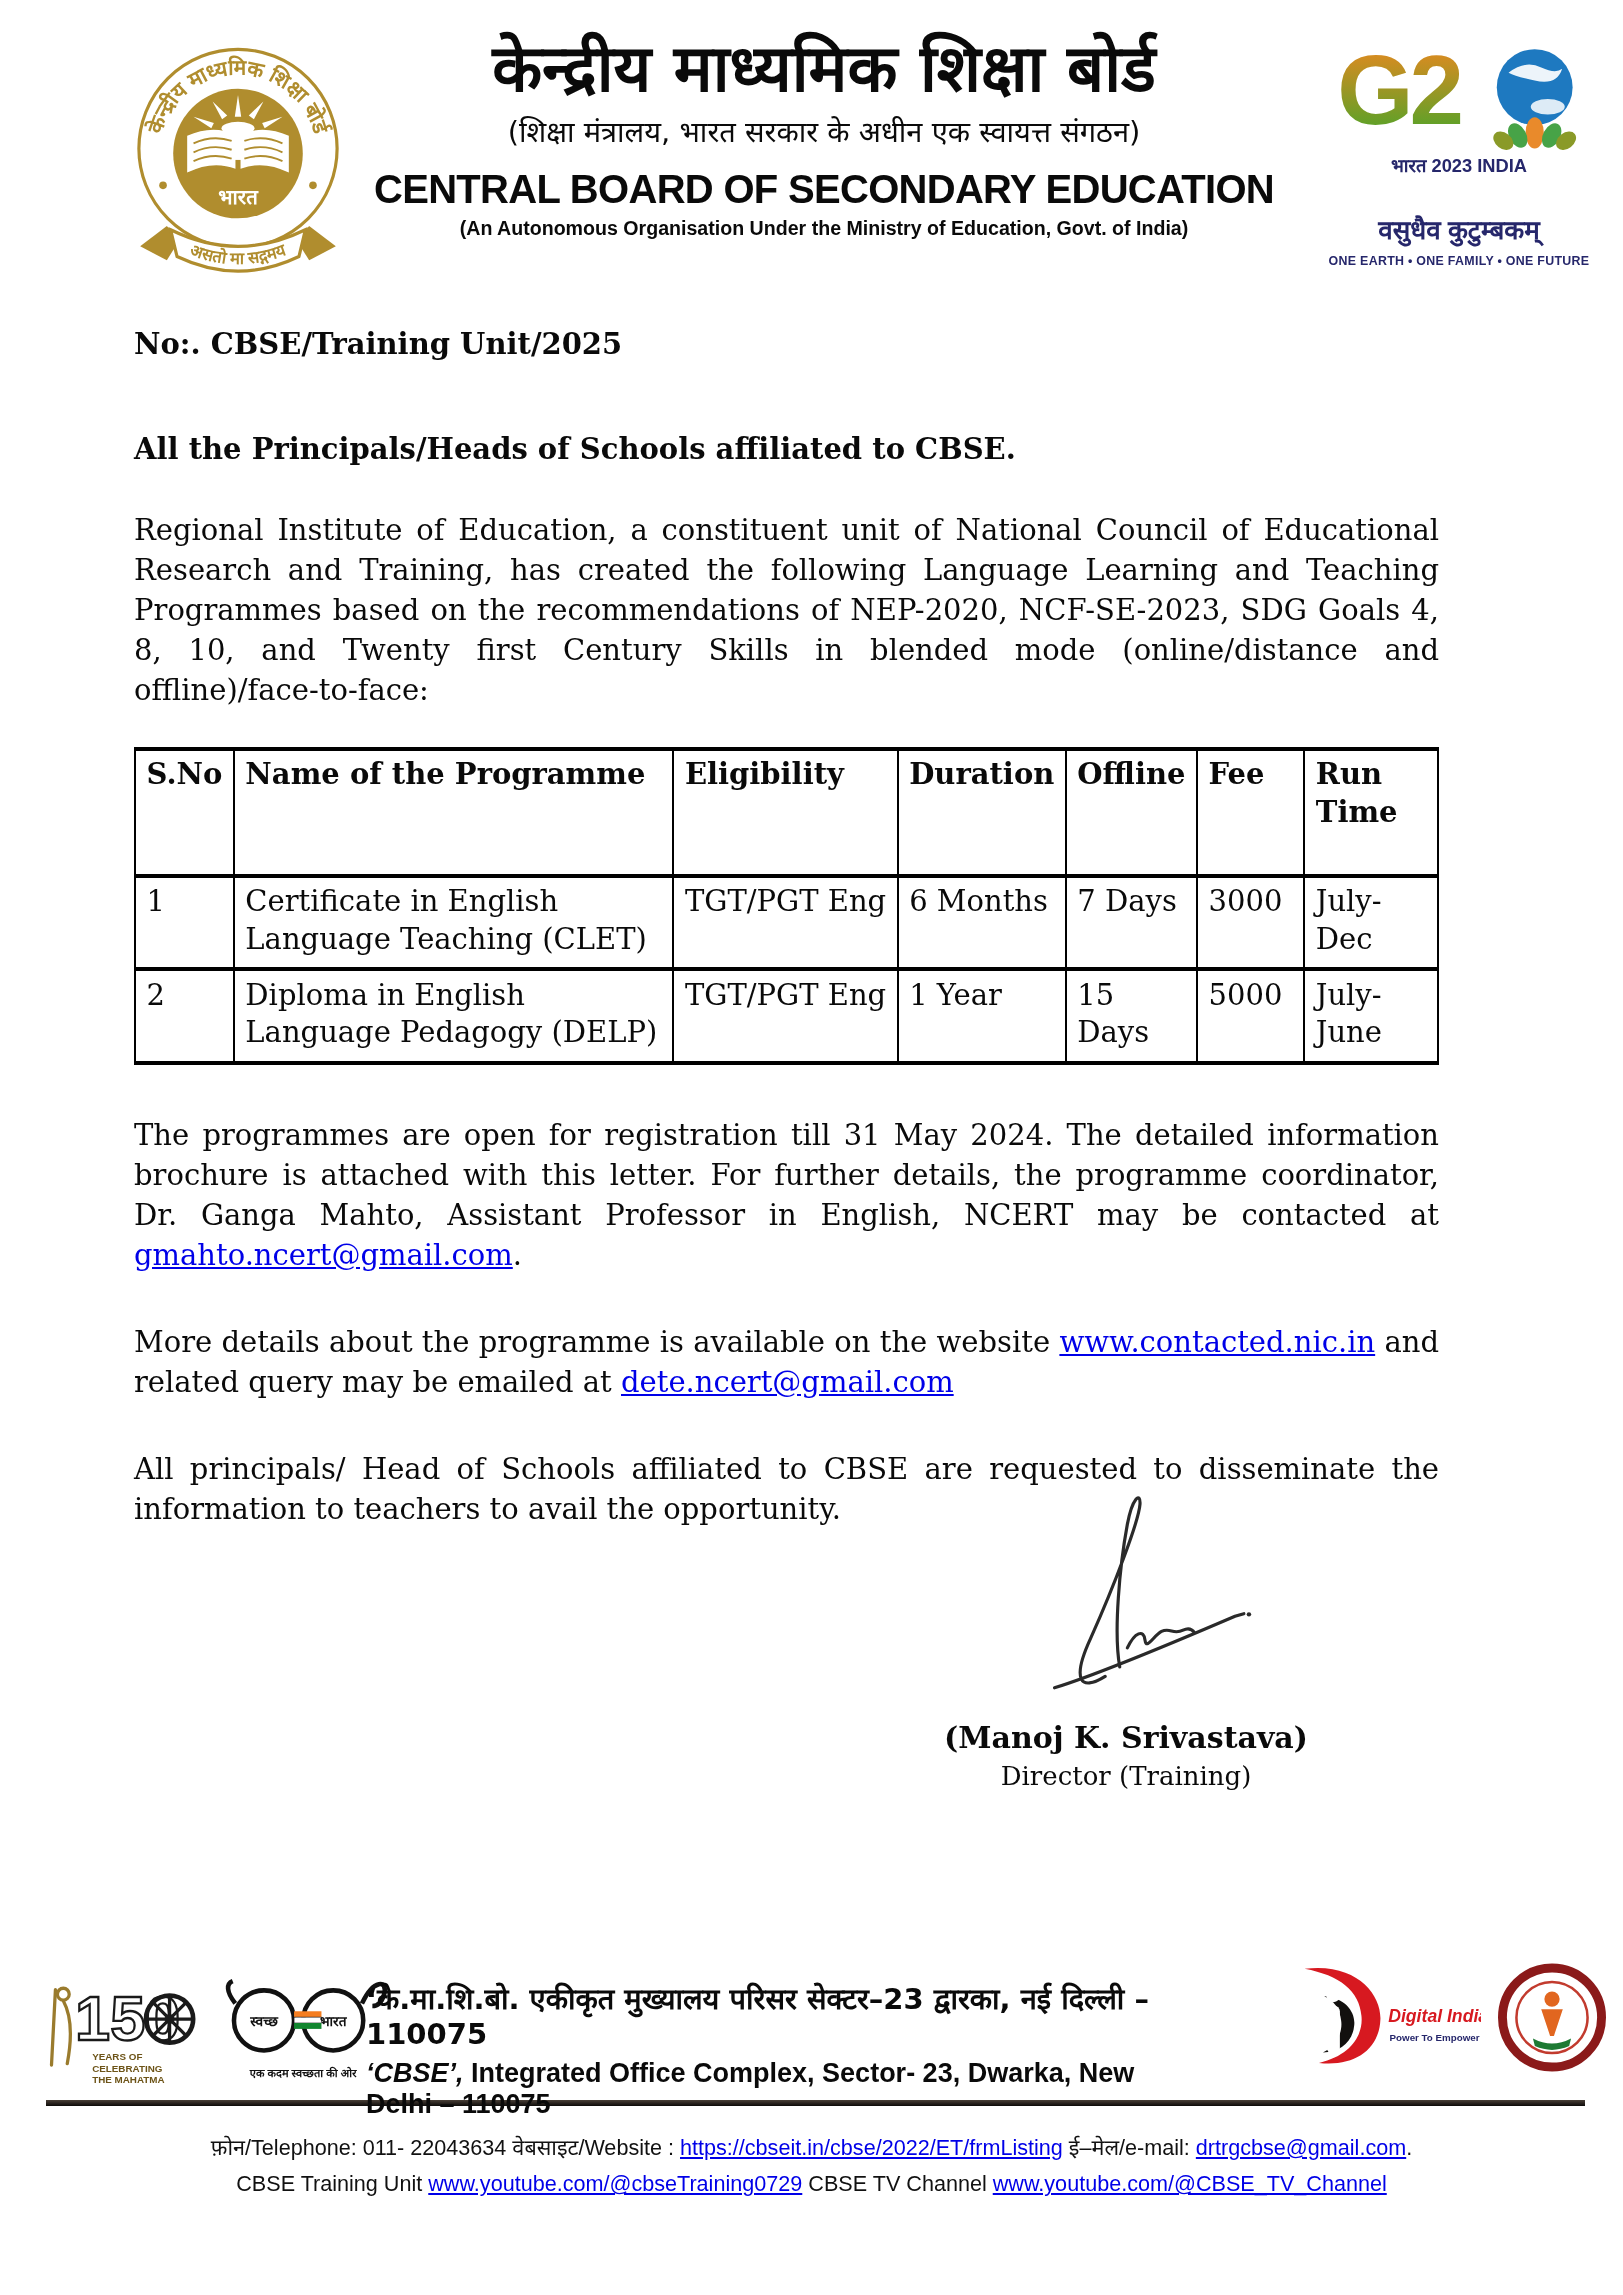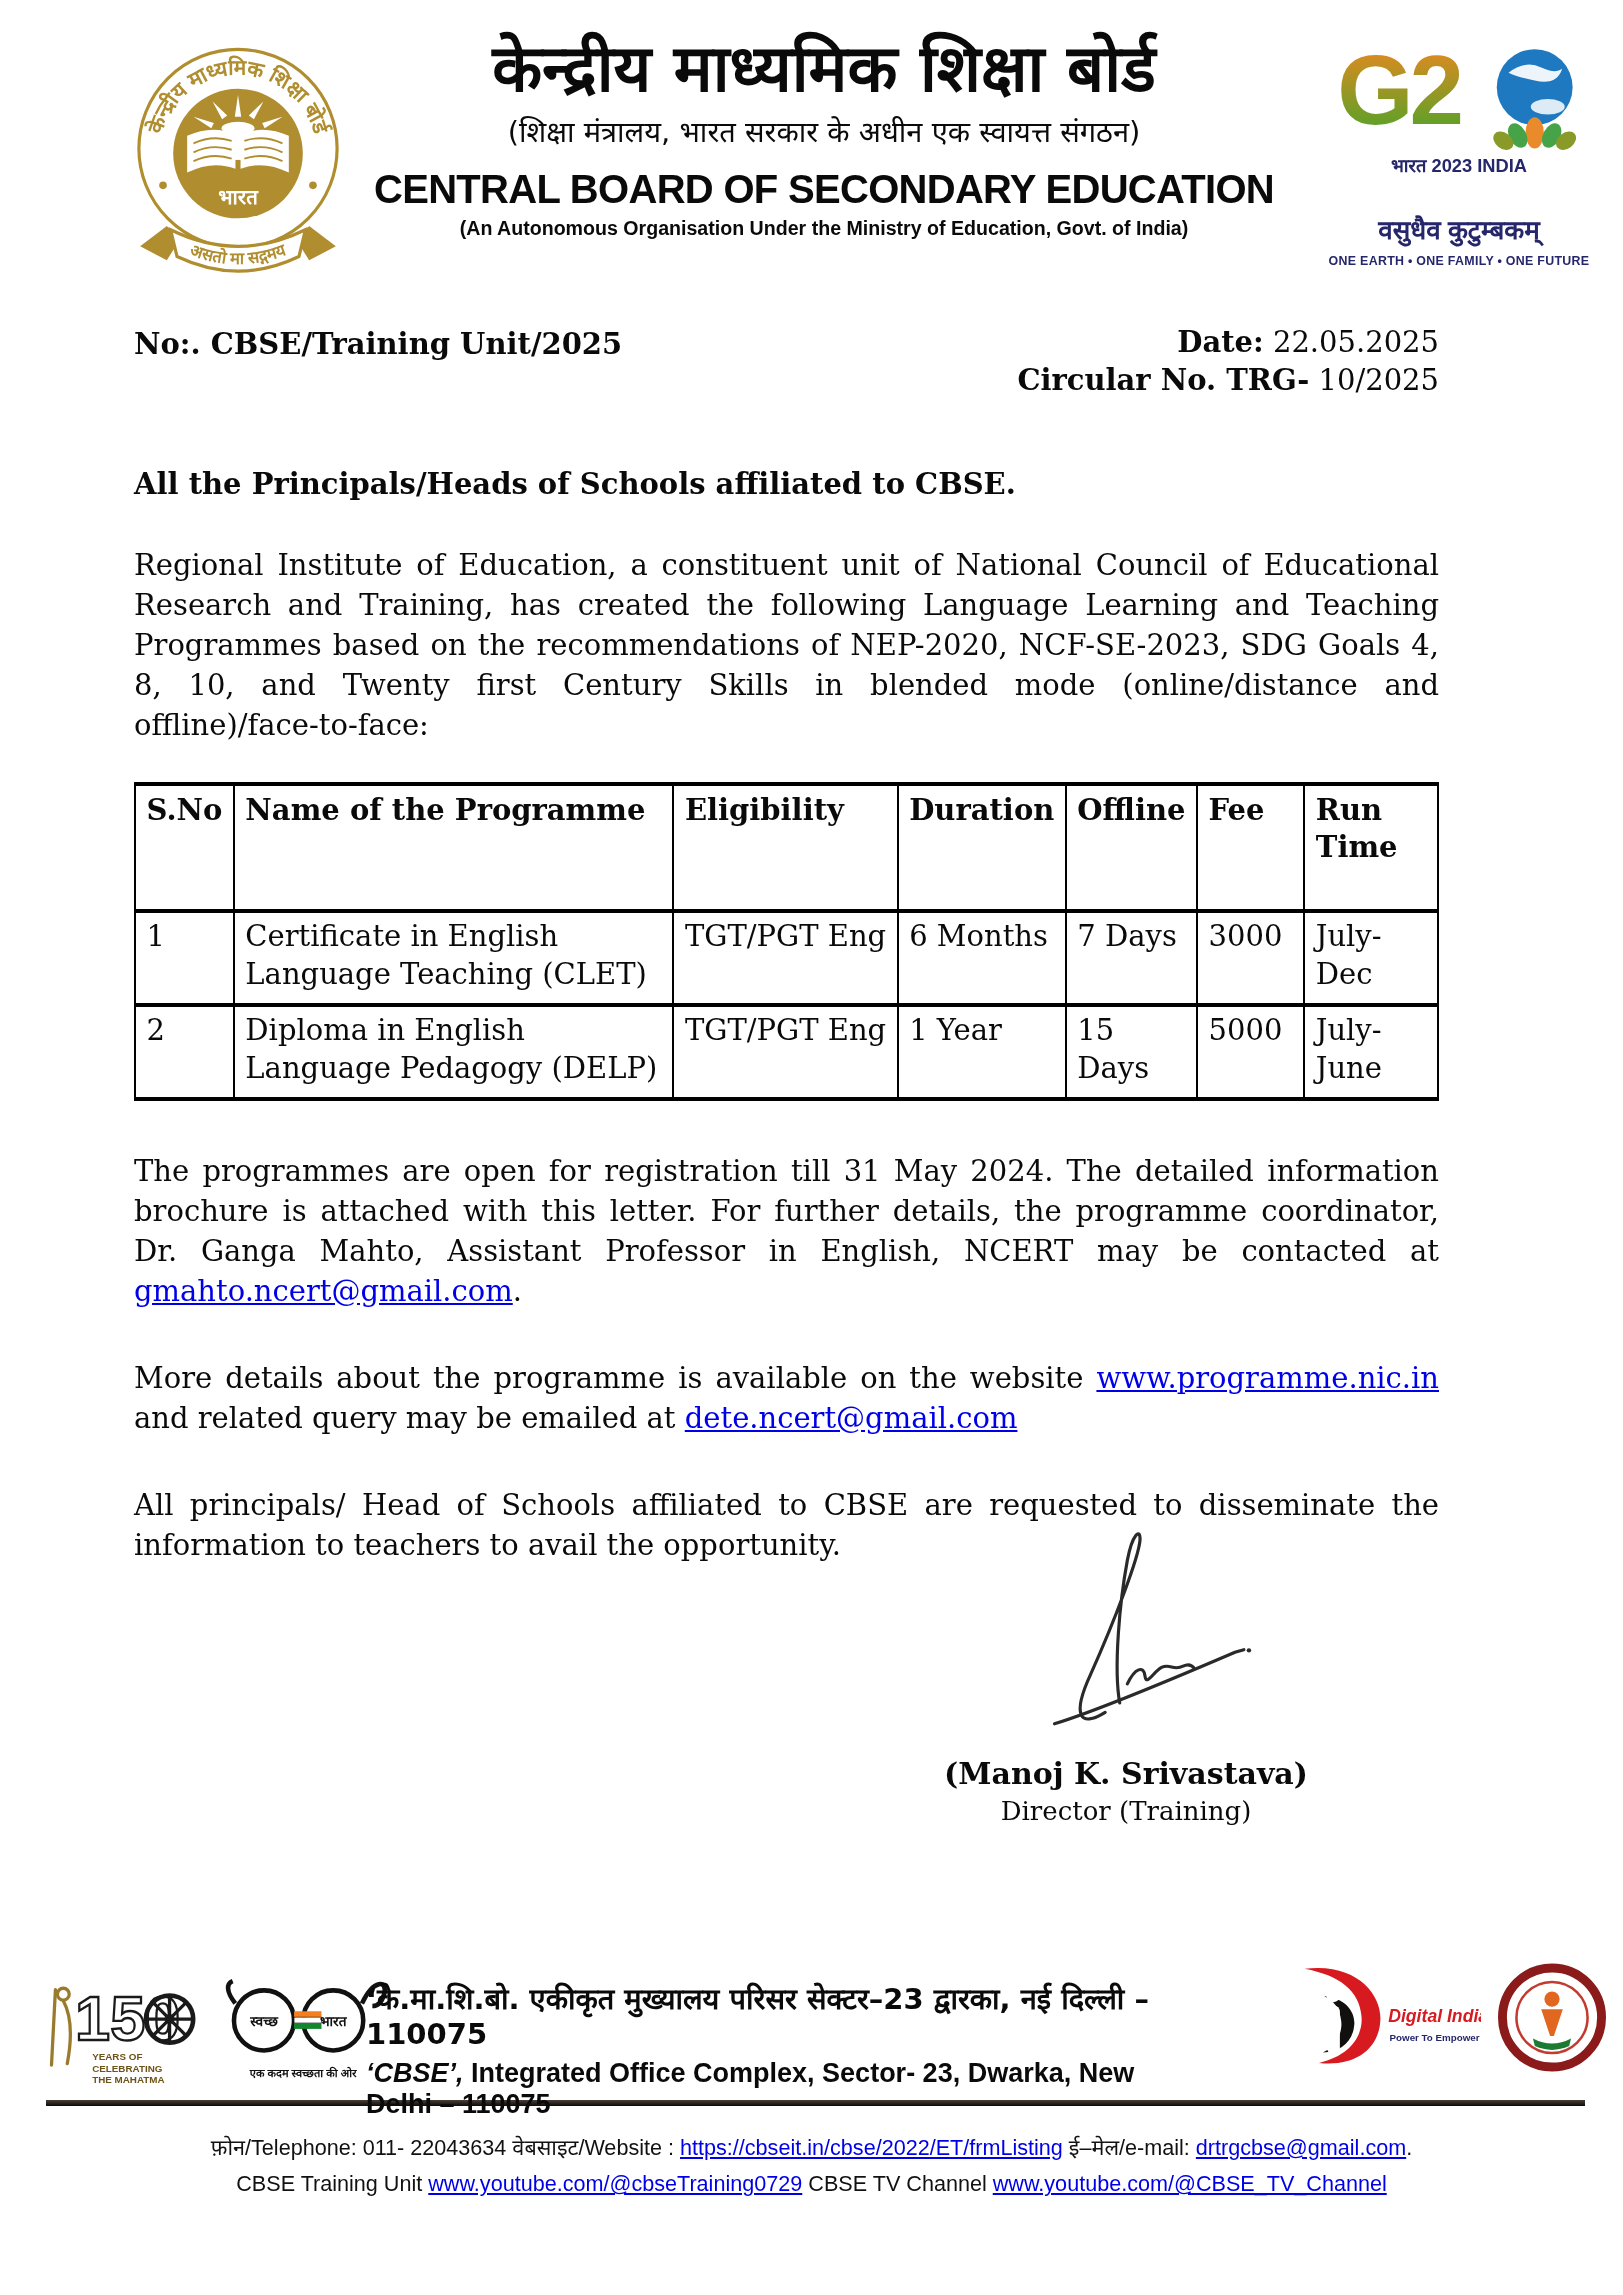--- a/index.html
+++ b/index.html
@@ -138,24 +138,20 @@
       <div class="g20-india">भारत 2023 INDIA</div>
       <div class="g20-motto">वसुधैव कुटुम्बकम्</div>
       <div class="g20-one">ONE EARTH • ONE FAMILY • ONE FUTURE</div>
     </div>
   </div>
 
   <div class="letter">
 
     <div class="meta">
       <span class="ref">No:. CBSE/Training Unit/2025</span>
-      <span class="meta-right">
-        <span><span class="b">Date:</span><span> 22.05.2025</span></span><br>
-        <span><span class="b">Circular No. TRG-</span><span> 10/2025</span></span>
-      </span>
     </div>
 
     <div class="recipient">All the Principals/Heads of Schools affiliated to CBSE.</div>
 
 
     <div class="para">Regional Institute of Education, a constituent unit of National Council of Educational Research and Training, has created the following Language Learning and Teaching Programmes based on the recommendations of NEP-2020, NCF-SE-2023, SDG Goals 4, 8, 10, and Twenty first Century Skills in blended mode (online/distance and offline)/face-to-face:</div>
 
     <table class="prog">
       <tbody>
           <tr>
@@ -183,21 +179,21 @@
         <td>1 Year</td>
         <td>15 Days</td>
         <td>5000</td>
         <td>July-June</td>
       </tr>
     </tbody>
       </table>
 
     <div class="para" style="margin-top:50px"><span>The programmes are open for registration till 31 May 2024. The detailed information brochure is attached with this letter. For further details, the programme coordinator, Dr. Ganga Mahto, Assistant Professor in English, NCERT may be contacted at </span><a class="lnk">gmahto.ncert@gmail.com</a><span>.</span></div>
 
-    <div class="para" style="margin-top:47px"><span>More details about the programme is available on the website </span><a class="lnk">www.programme.nic.in</a><span> and related query may be emailed at </span><a class="lnk">dete.ncert@gmail.com</a></div>
+    <div class="para" style="margin-top:47px"><span>More details about the programme is available on the website </span><a class="lnk">www.contacted.nic.in</a><span> and related query may be emailed at </span><a class="lnk">dete.ncert@gmail.com</a></div>
 
     <div class="para" style="margin-top:47px">All principals/ Head of Schools affiliated to CBSE are requested to disseminate the information to teachers to avail the opportunity.</div>
 
     <div class="sigblock">
       <svg class="sig-svg" width="209" height="219" viewBox="0 0 330 335">
         <g fill="none" stroke="#2a2a2a" stroke-width="5" stroke-linecap="round">
           <path d="M95 300 C 55 325, 42 305, 72 240 C 110 155, 148 55, 150 28 C 151 8, 138 18, 130 60 C 118 125, 108 230, 118 285"></path>
           <path d="M130 255 c 12 -25, 26 -30, 28 -12 c 2 16, 14 -8, 26 -14 c 14 -7, 18 6, 34 -2 c 8 -4, 14 -2, 18 4"></path>
           <path d="M15 318 C 90 295, 230 235, 300 205 l 14 -4"></path>
         </g>

